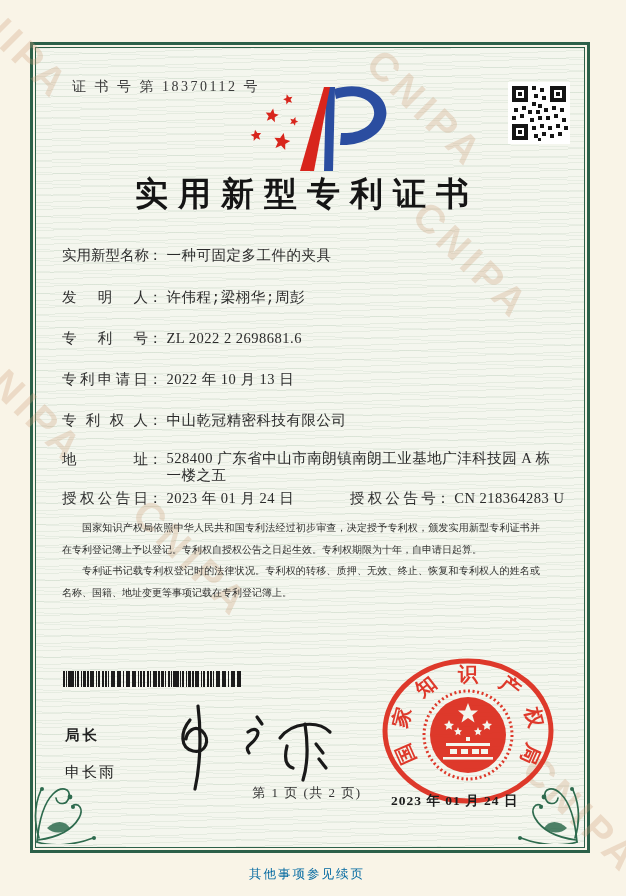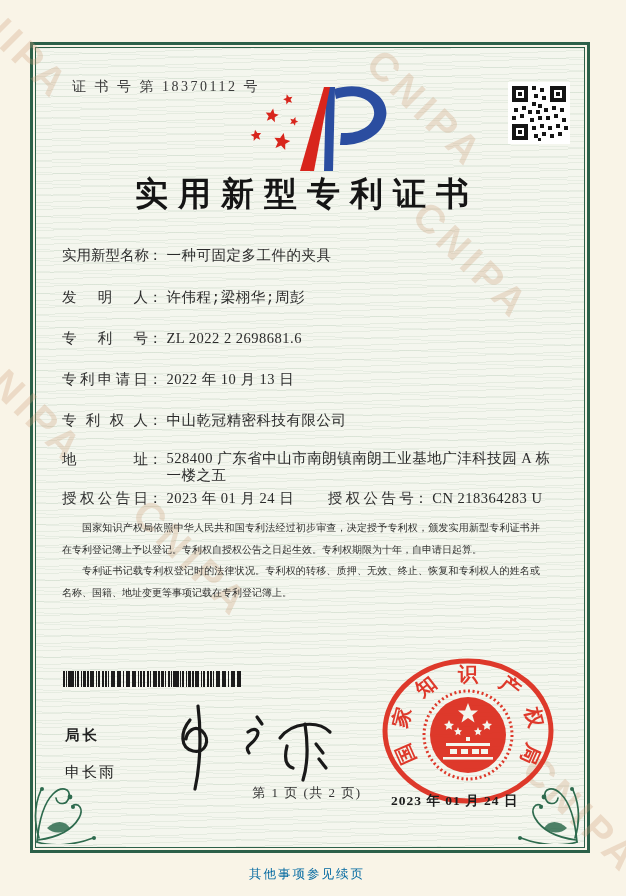--- a/index.html
+++ b/index.html
@@ -19,21 +19,21 @@
   
   .ct{position:absolute;z-index:2;}
   .certno{left:72px;top:78px;font-size:14px;letter-spacing:2.5px;color:#3a3a3a;}
   .title{left:30px;top:172px;width:554px;text-align:center;font-size:33px;font-weight:bold;
          letter-spacing:10px;color:#151515;}
   .frow{left:62px;top:0;font-size:14.5px;white-space:nowrap;}
   .flabel{display:inline-block;width:86px;text-align:justify;text-align-last:justify;color:#2e2e2e;}
   .fcolon{display:inline-block;margin-right:4px;}
   .fvalue{letter-spacing:.5px;}
   .addr-value{display:inline-block;vertical-align:top;white-space:normal;width:396px;line-height:17px;}
-  .pair2{margin-left:30px;}
+  .pair2{margin-left:52px;}
   .bodytext{left:62px;top:517px;width:478px;font-size:10px;line-height:21.5px;
             text-align:justify;color:#30302f;}
   .bodytext p{margin:0;text-indent:2em;}
   .barcode{left:63px;top:671px;width:178px;height:16px;
      background:
        repeating-linear-gradient(90deg,#1c1c1c 0 1px,transparent 1px 3px),
        repeating-linear-gradient(90deg,#1c1c1c 0 2px,transparent 2px 7px),
        repeating-linear-gradient(90deg,#1c1c1c 0 1px,transparent 1px 5px);}
   .signer-title{left:65px;top:726px;font-size:14.5px;letter-spacing:3px;color:#222;font-weight:bold;}
   .signer-name{left:65px;top:757px;font-size:15px;letter-spacing:2px;color:#222;margin-top:6px;}

